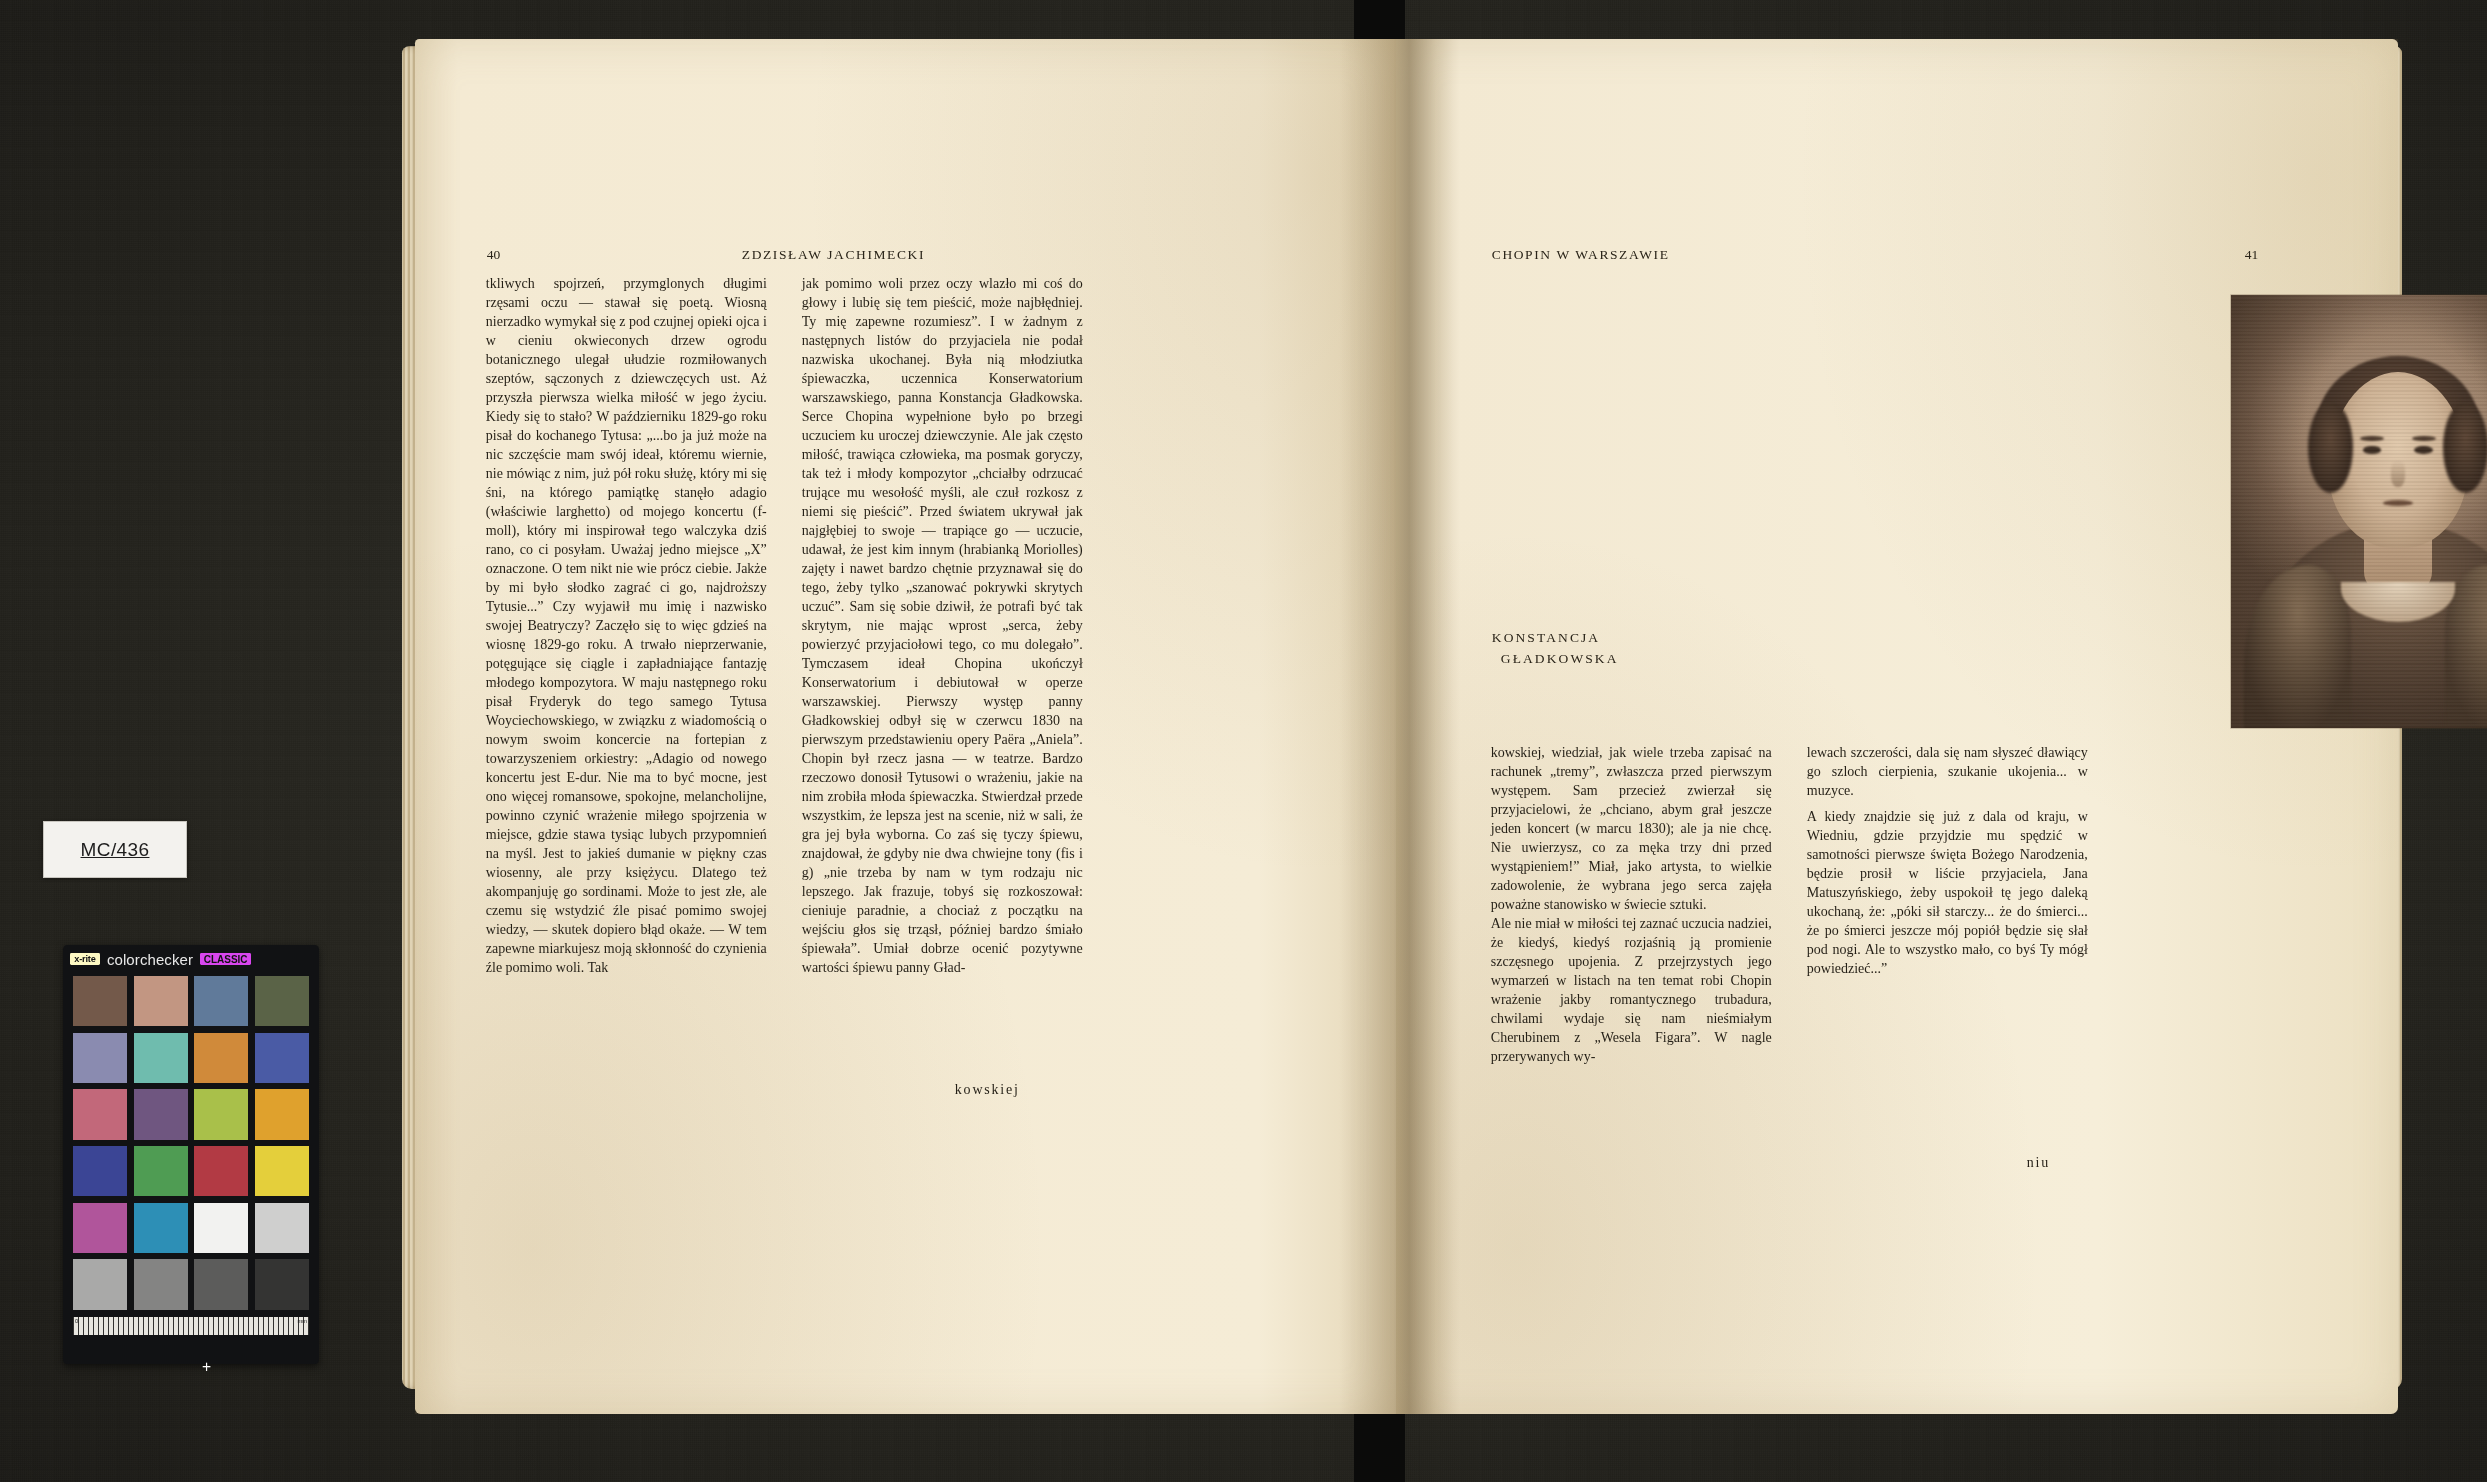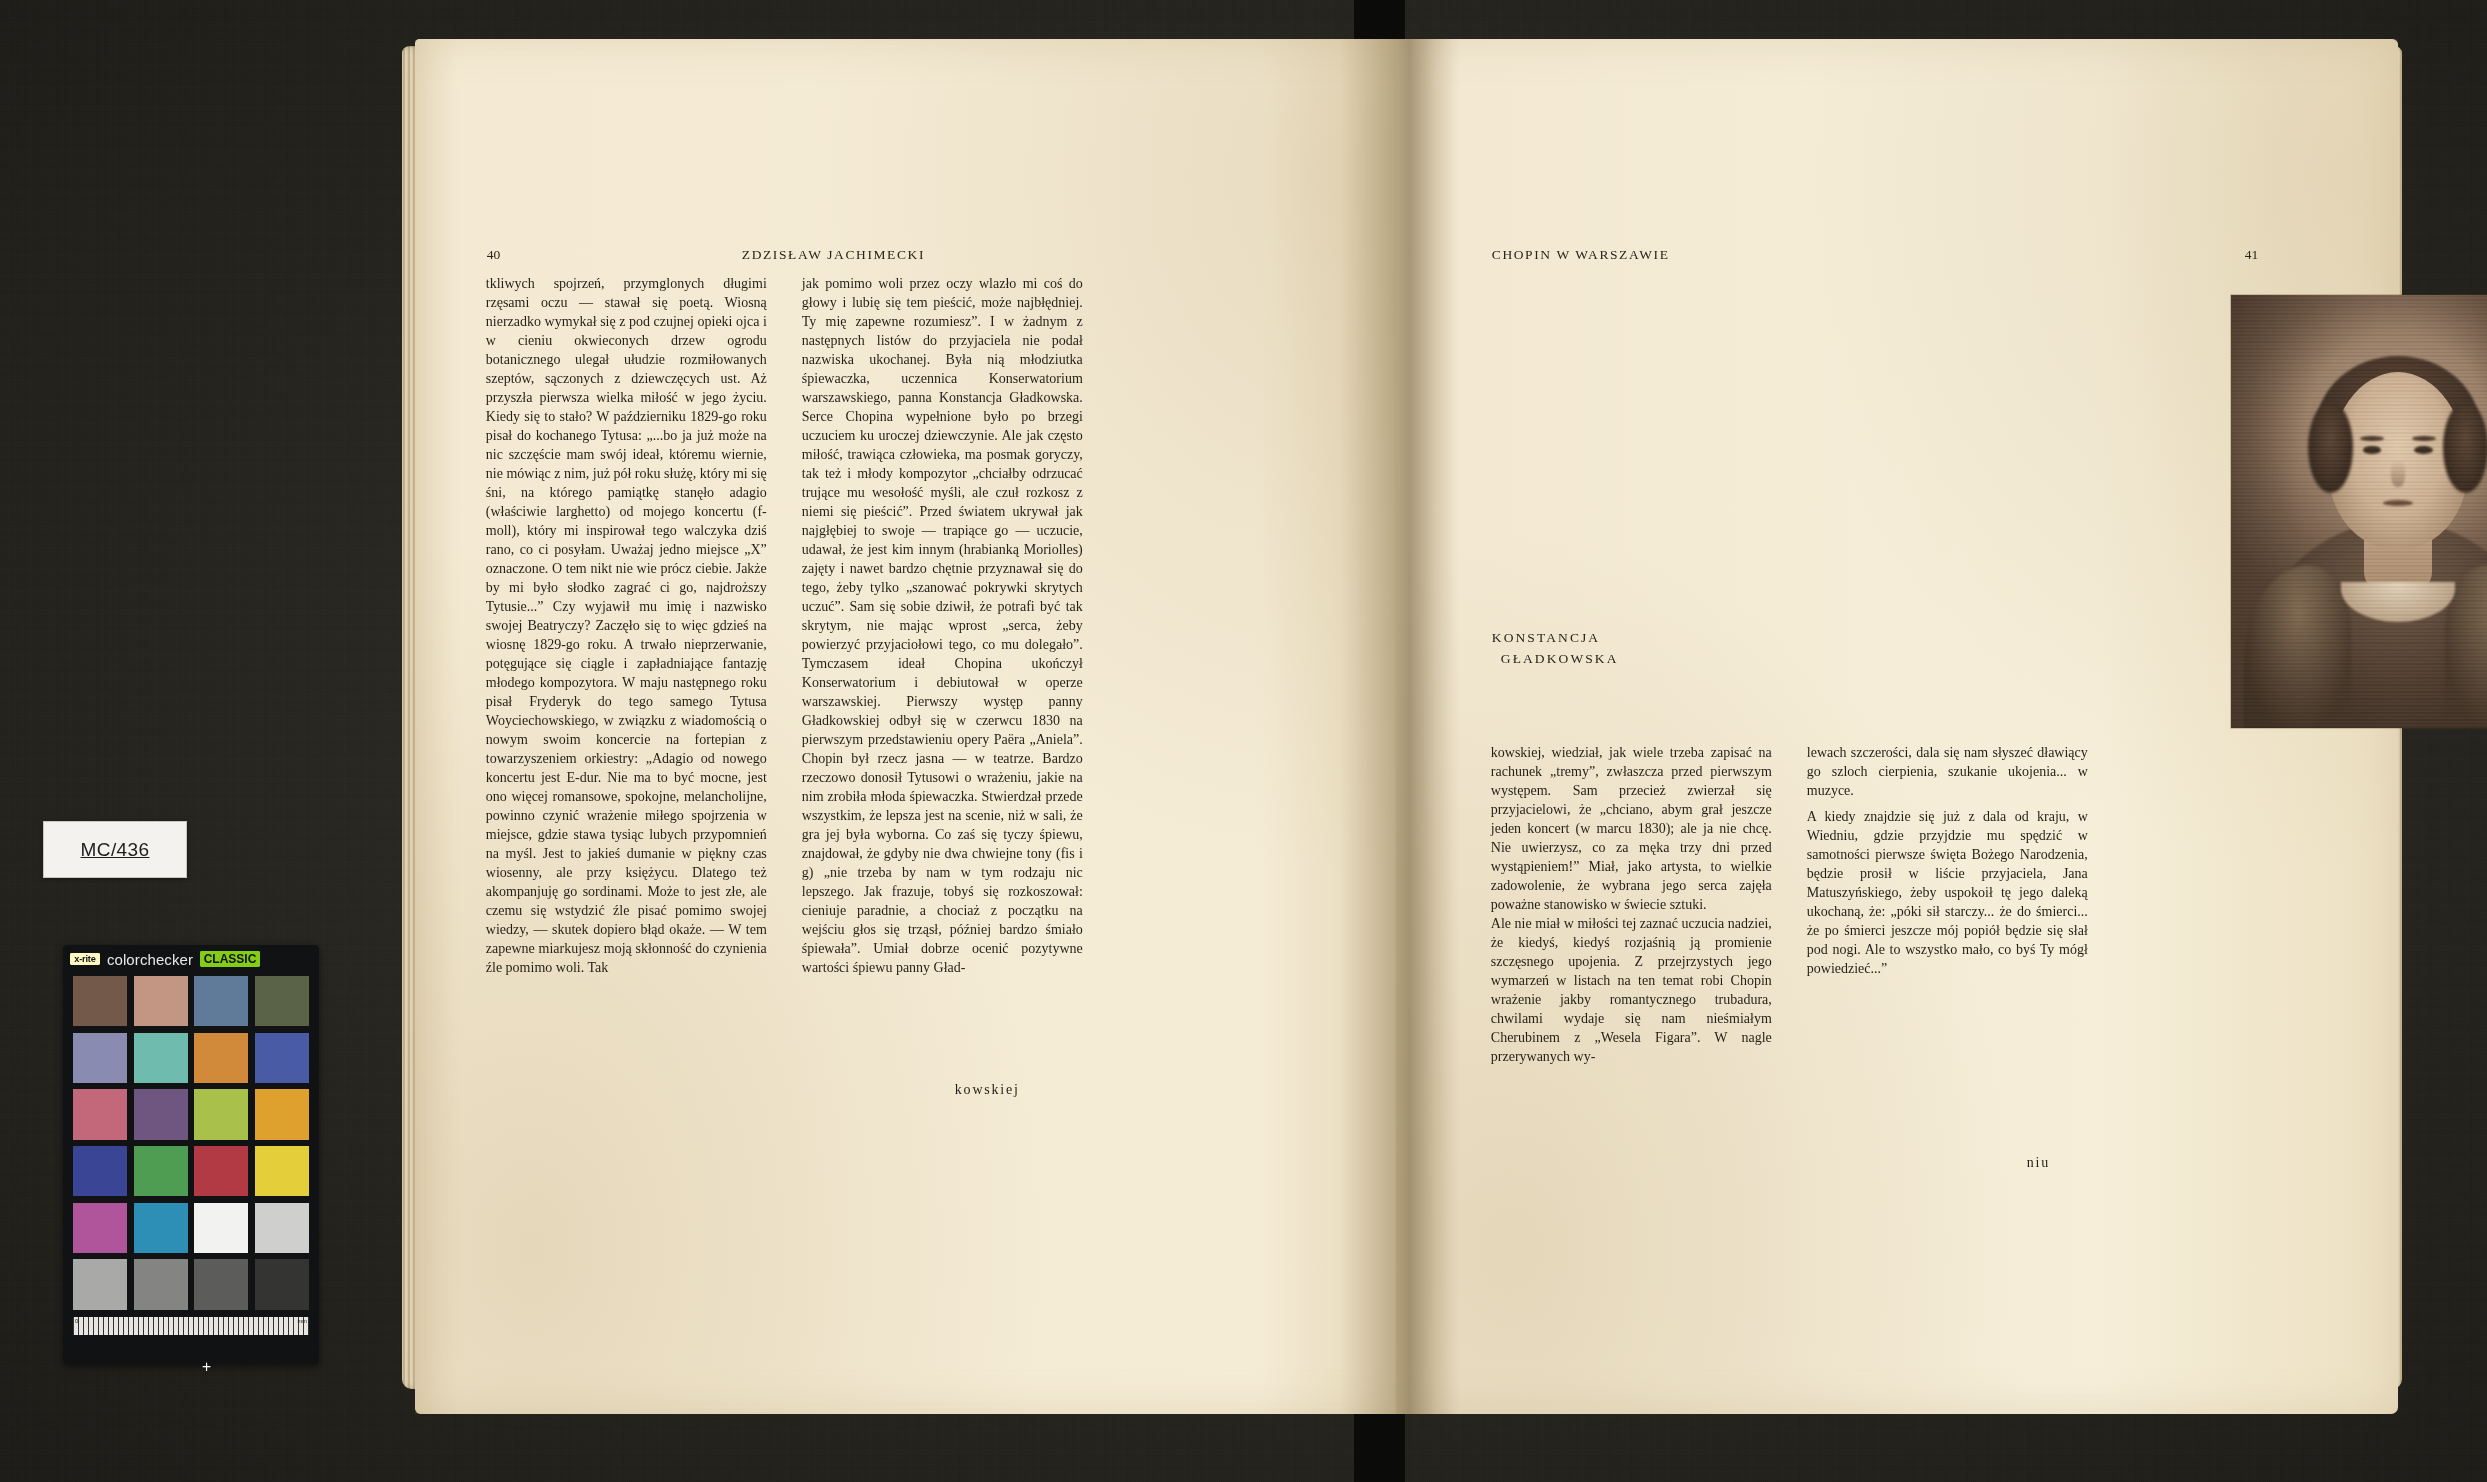--- a/index.html
+++ b/index.html
@@ -328,22 +328,22 @@
     background: #fef9c3;
     color: #111;
     font-weight: bold;
     font-size: 9.2px;
     padding: 0.7px 4.3px;
     border-radius: 1.4px;
     letter-spacing: -0.2px;
   }
   .cc-brand { font-size: 15px; letter-spacing: 0.1px; }
   .cc-classic {
-    background: #84cc16; color: #111;
-    font-size: 12px; font-weight: bold;
+    background: #d946ef; color: #111;
+    font-size: 10px; font-weight: bold;
     padding: 0.7px 3.6px; border-radius: 1.4px;
   }
   .cc-grid {
     margin: 2.8px 10px 0 10px;
     display: grid;
     grid-template-columns: repeat(4, 1fr);
     grid-template-rows: repeat(6, 1fr);
     gap: 6.4px;
     height: 334px;
   }

